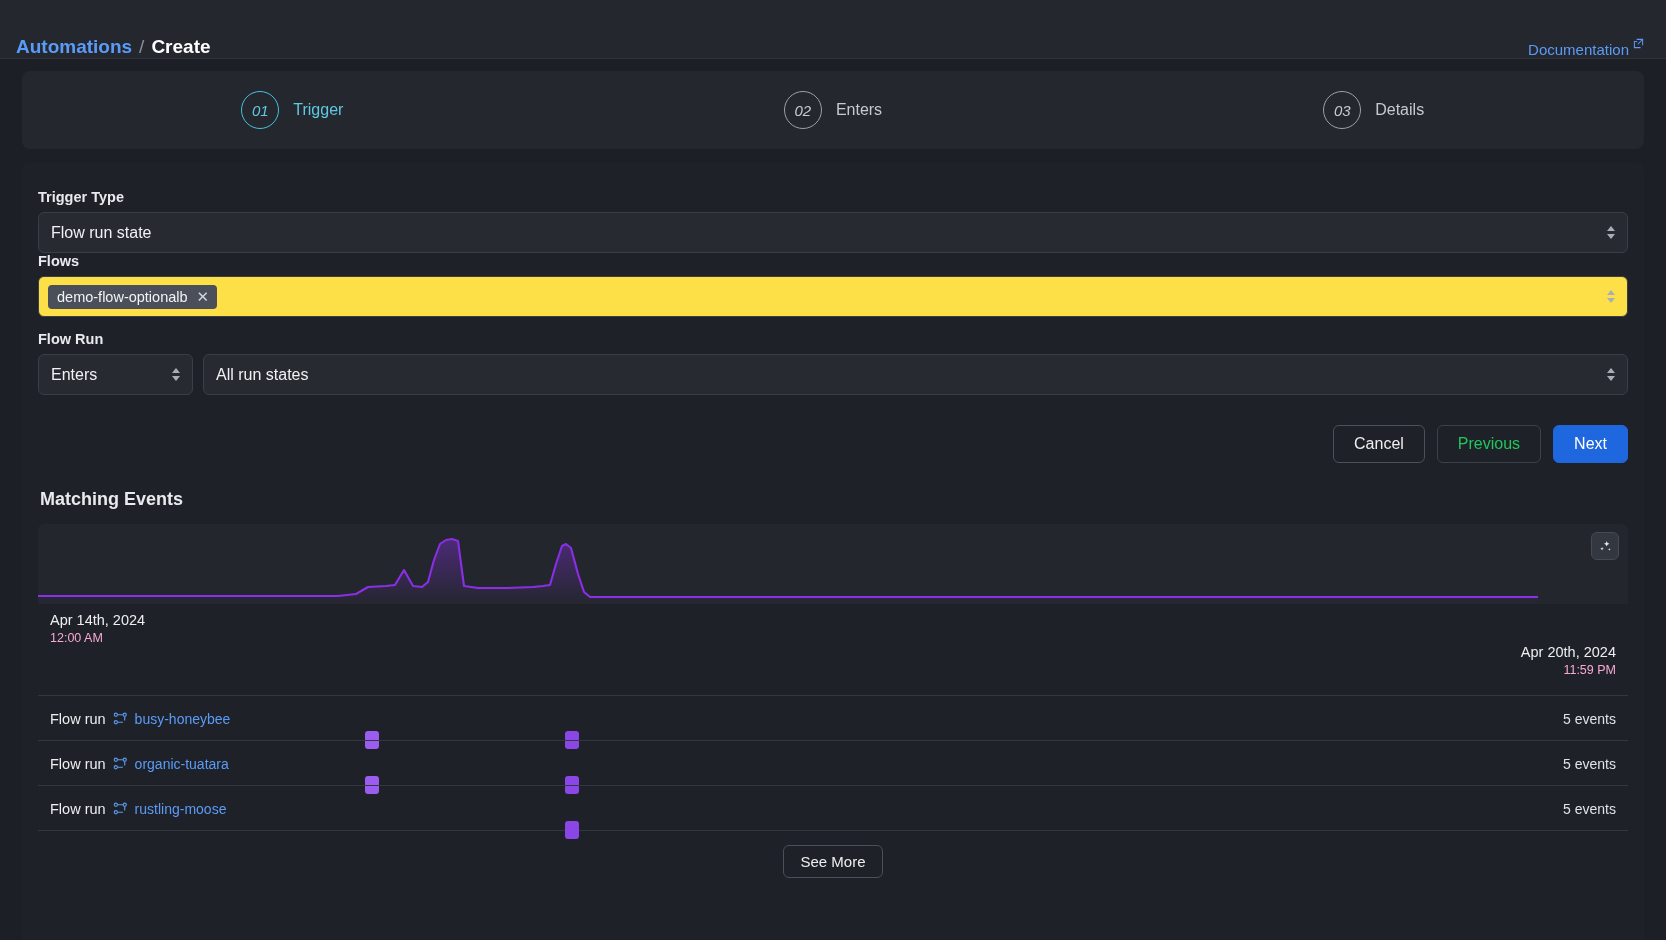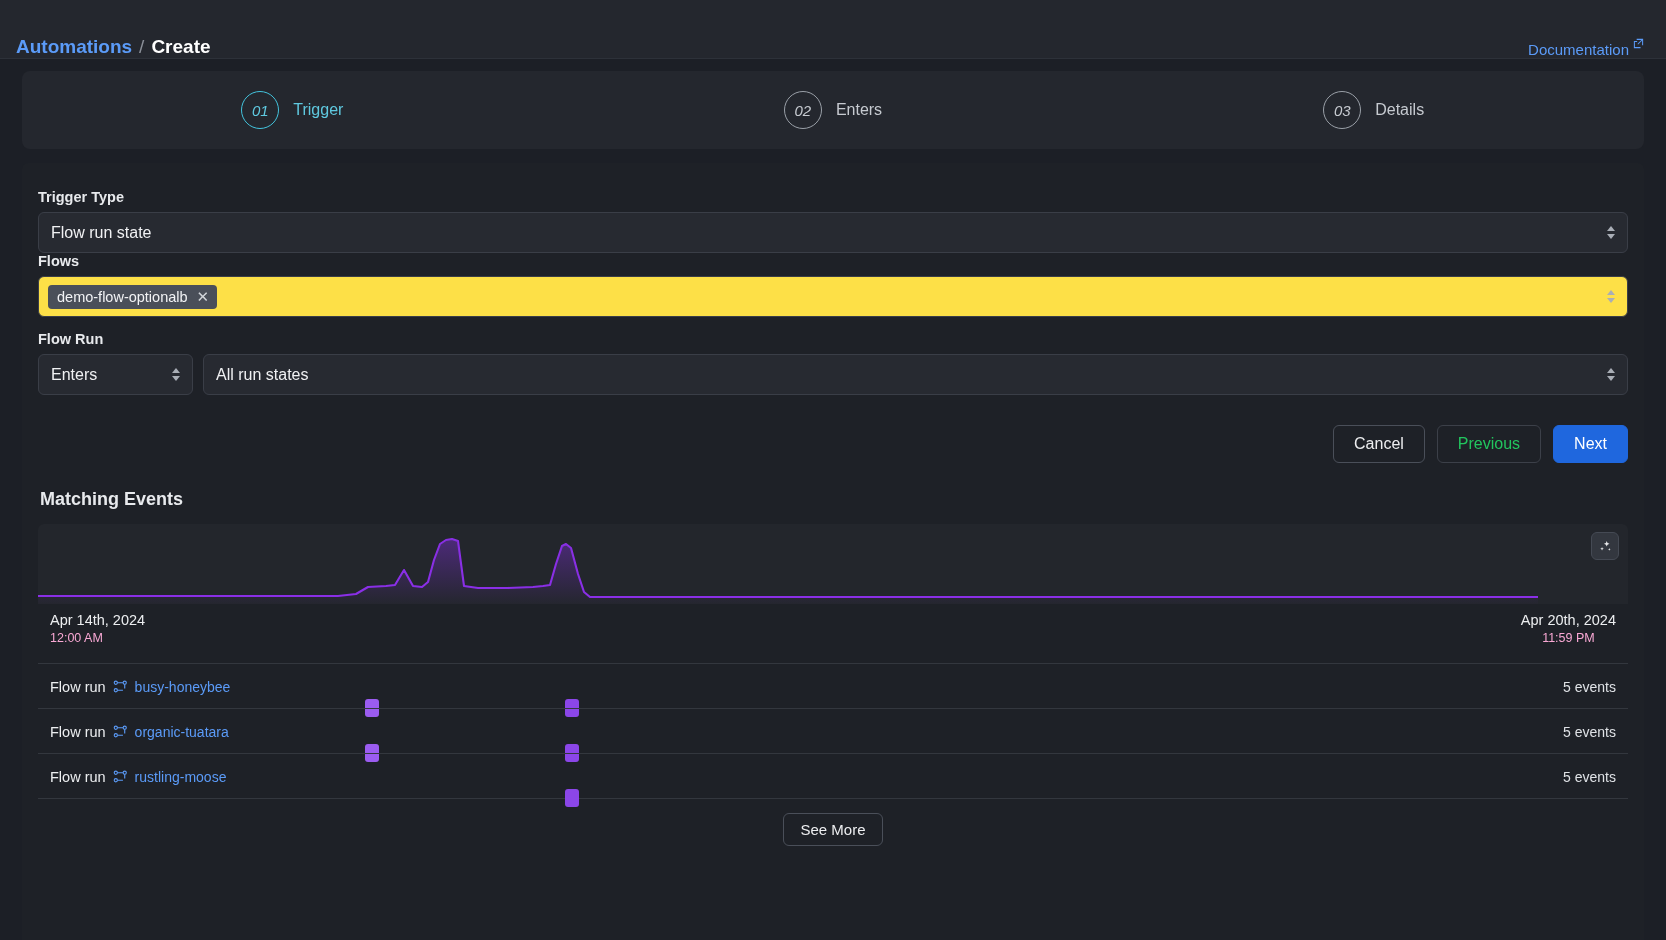--- a/index.html
+++ b/index.html
@@ -145,21 +145,21 @@
     background: #33373f; border: 1px solid #454a54;
     display: flex; align-items: center; justify-content: center;
     color: #e9eaec; font-size: 14px; cursor: pointer;
   }
   .daterow {
     display: flex; justify-content: space-between;
     padding: 8px 12px 0 12px;
   }
   .date-main { font-size: 14.5px; color: #eceef0; }
   .date-sub { font-size: 12.5px; color: #f9a8d4; margin-top: 3px; }
-  .date-right { text-align: center; }
+  .date-right { text-align: right; margin-top: 32px; }
 
   .evt-row {
     position: relative;
     border-top: 1px solid #33373e;
     height: 45px;
   }
   .evt-row:first-of-type { border-top: 1px solid #33373e; }
   .evt-head {
     display: flex; justify-content: space-between; align-items: center;
     padding: 0 12px; height: 45px;

